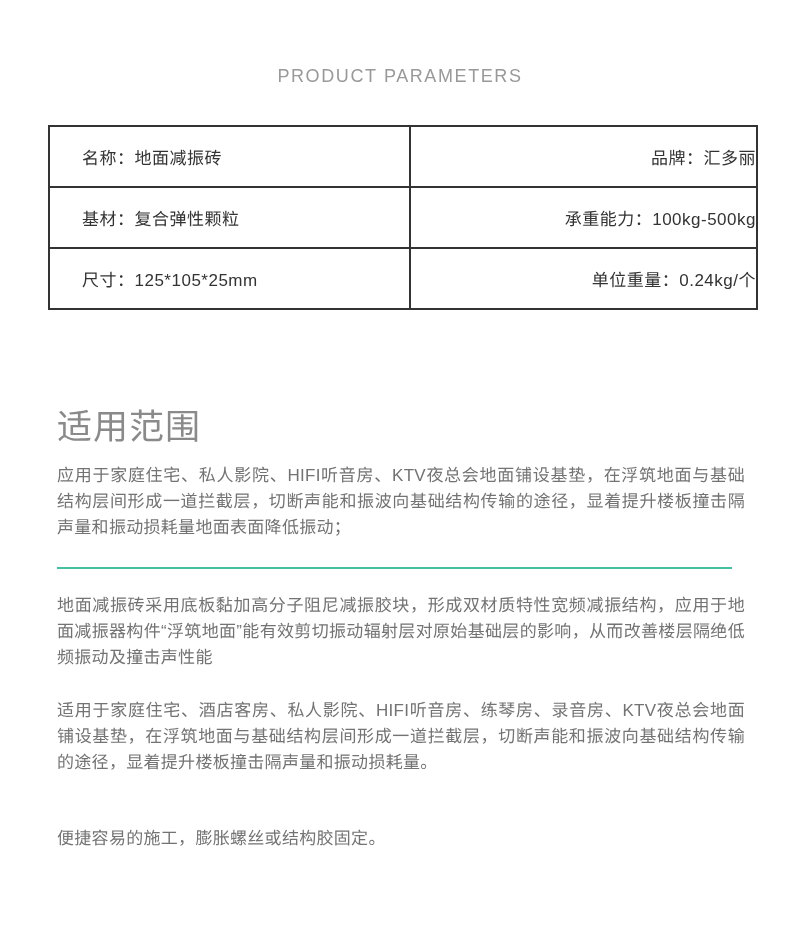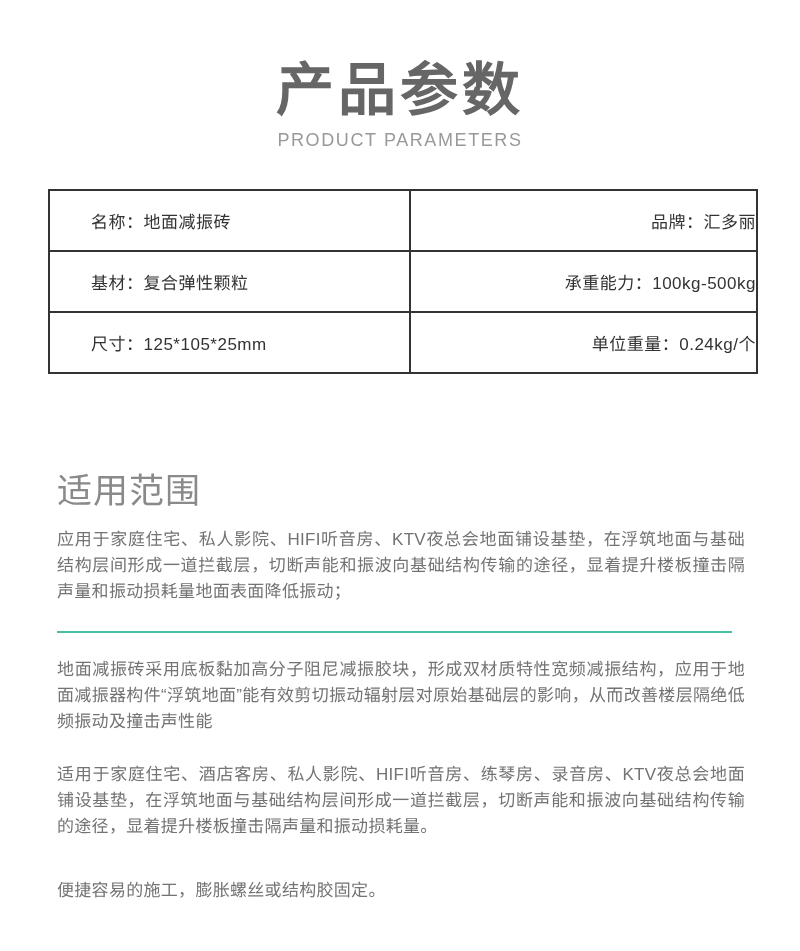--- a/index.html
+++ b/index.html
@@ -29,21 +29,21 @@
 
   
   .spec-table {
     width: 710px;
     margin: 38px 0 0 48px;
     border-collapse: collapse;
   }
   .spec-table td {
     border: 2px solid #333333;
     height: 61px;
-    padding-left: 41px;
+    padding-left: 32px;
     font-size: 17px;
     color: #333333;
     vertical-align: middle;
     letter-spacing: 0.5px;
   }
   .spec-table td.col-left  { width: 51%; }
   .spec-table td.col-right { width: 49%; text-align: right; }
 
   
   .sections { padding: 0 55px 0 57px; }
@@ -63,29 +63,28 @@
     text-align: justify;
   }
   .divider {
     width: 675px;
     height: 2px;
     background: #45c1a1;
     margin: 26px 0 24px 0;
     border: none;
   }
   .section-features .section-para + .section-para { margin-top: 27px; }
-  .section-features .section-para.last { margin-top: 38px; }
+  .section-features .section-para.last { margin-top: 50px; }
 </style>
 </head>
 <body>
 
 <div class="page">
 
   <div class="header">
-    <div class="main-title">产品参数</div>
     <div class="sub-title">PRODUCT PARAMETERS</div>
   </div>
 
   <table class="spec-table">
     <tbody>
       <tr>
         <td class="col-left">名称：地面减振砖</td>
         <td class="col-right">品牌：汇多丽</td>
       </tr>
       <tr>

